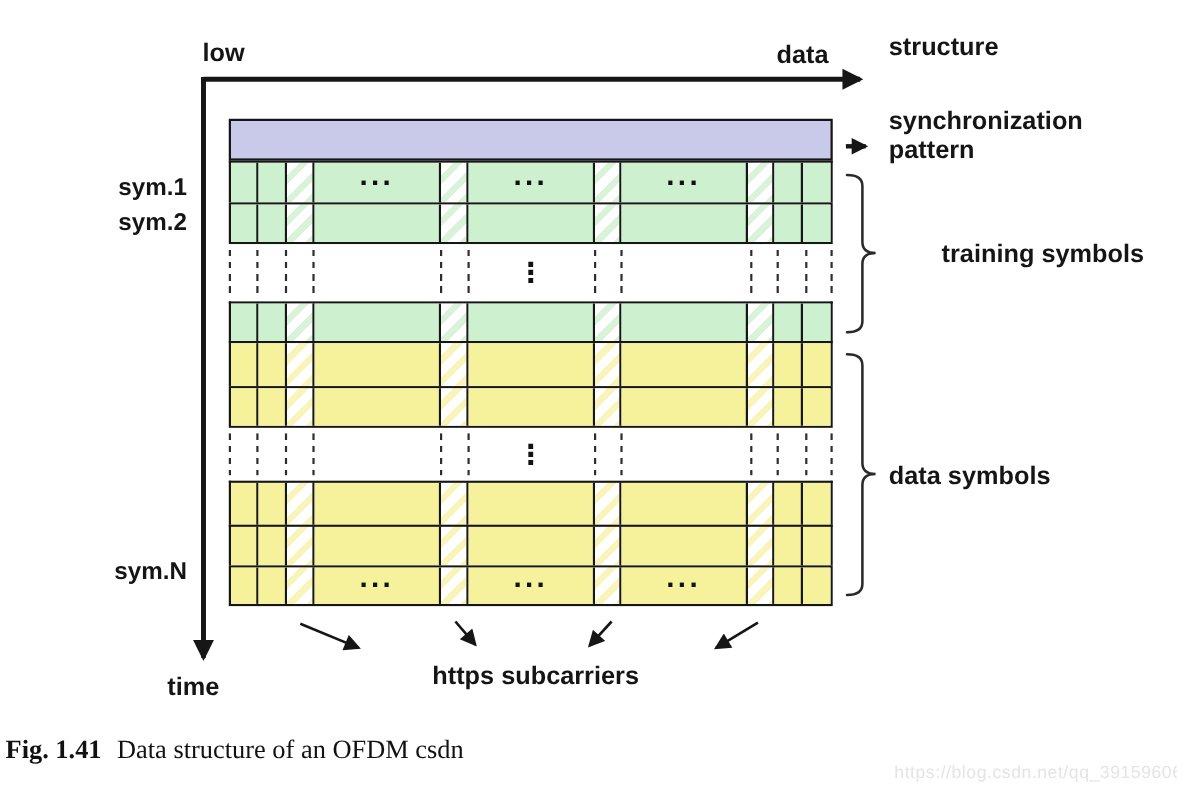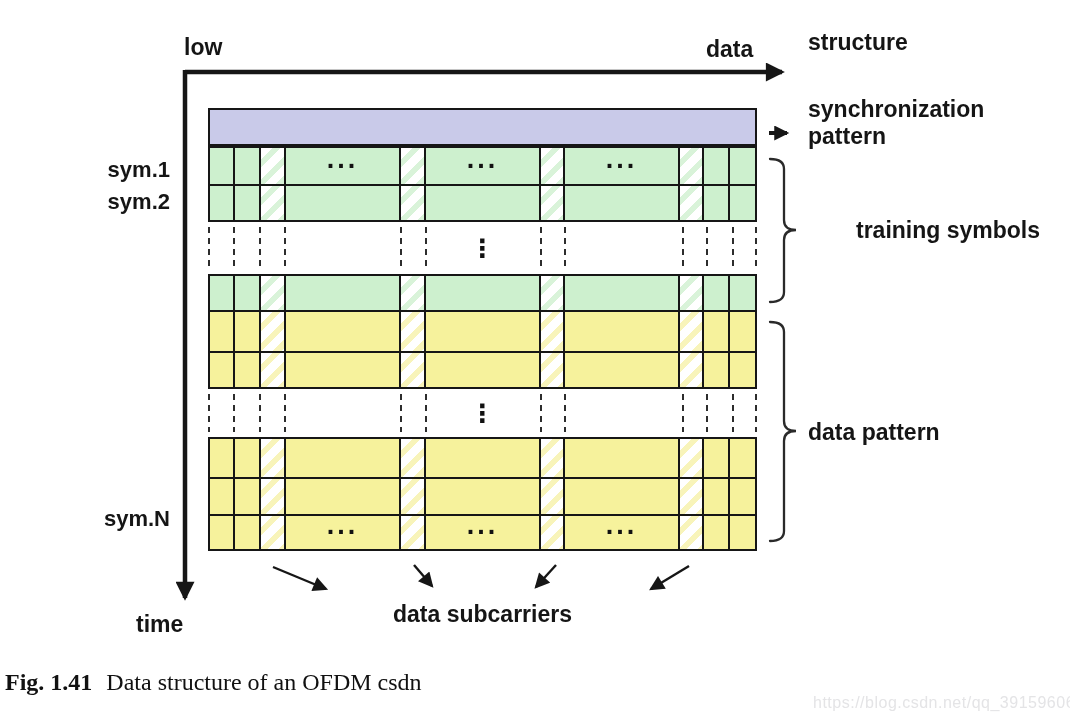--- a/index.html
+++ b/index.html
@@ -205,23 +205,23 @@
     <line x1="689" y1="566" x2="651" y2="589" stroke="#161616" stroke-width="2.4" marker-end="url(#ah)"></line>
     <path d="M770,159 Q784,159 784,169 L784,220 Q784,230 796,230 Q784,230 784,240 L784,292 Q784,302 770,302" fill="none" stroke="#2a2a2a" stroke-width="2.3" stroke-linecap="round"></path>
     <path d="M770,322 Q784,322 784,332 L784,421 Q784,431 796,431 Q784,431 784,441 L784,531 Q784,541 770,541" fill="none" stroke="#2a2a2a" stroke-width="2.3" stroke-linecap="round"></path>
   </svg>
 
   <div class="lbl" style="left:184px;top:34px;">low</div>
   <div class="lbl" style="left:706px;top:36px;">data</div>
   <div class="lbl" style="left:808px;top:29px;">structure</div>
   <div class="lbl wrap" style="left:808px;top:96px;width:225px;">synchronization pattern</div>
   <div class="lbl" style="left:809px;top:217px;margin-left:47px;">training symbols</div>
-  <div class="lbl" style="left:808px;top:419px;">data pattern</div>
-  <div class="lbl" style="left:393px;top:601px;">data subcarriers</div>
-  <div class="lbl" style="left:136px;top:611px;">time</div>
+  <div class="lbl" style="left:808px;top:419px;">data symbols</div>
+  <div class="lbl" style="left:393px;top:601px;">https subcarriers</div>
+  <div class="lbl" style="left:152px;top:611px;">time</div>
   <div class="sym" style="top:157px;">sym.1</div>
   <div class="sym" style="top:189px;">sym.2</div>
   <div class="sym" style="top:506px;">sym.N</div>
 
   <div class="caption">
     <span class="num">Fig. 1.41</span><span>Data structure of an OFDM csdn</span>
   </div>
   <div class="watermark">https://blog.csdn.net/qq_39159606</div>
 </div>
 

